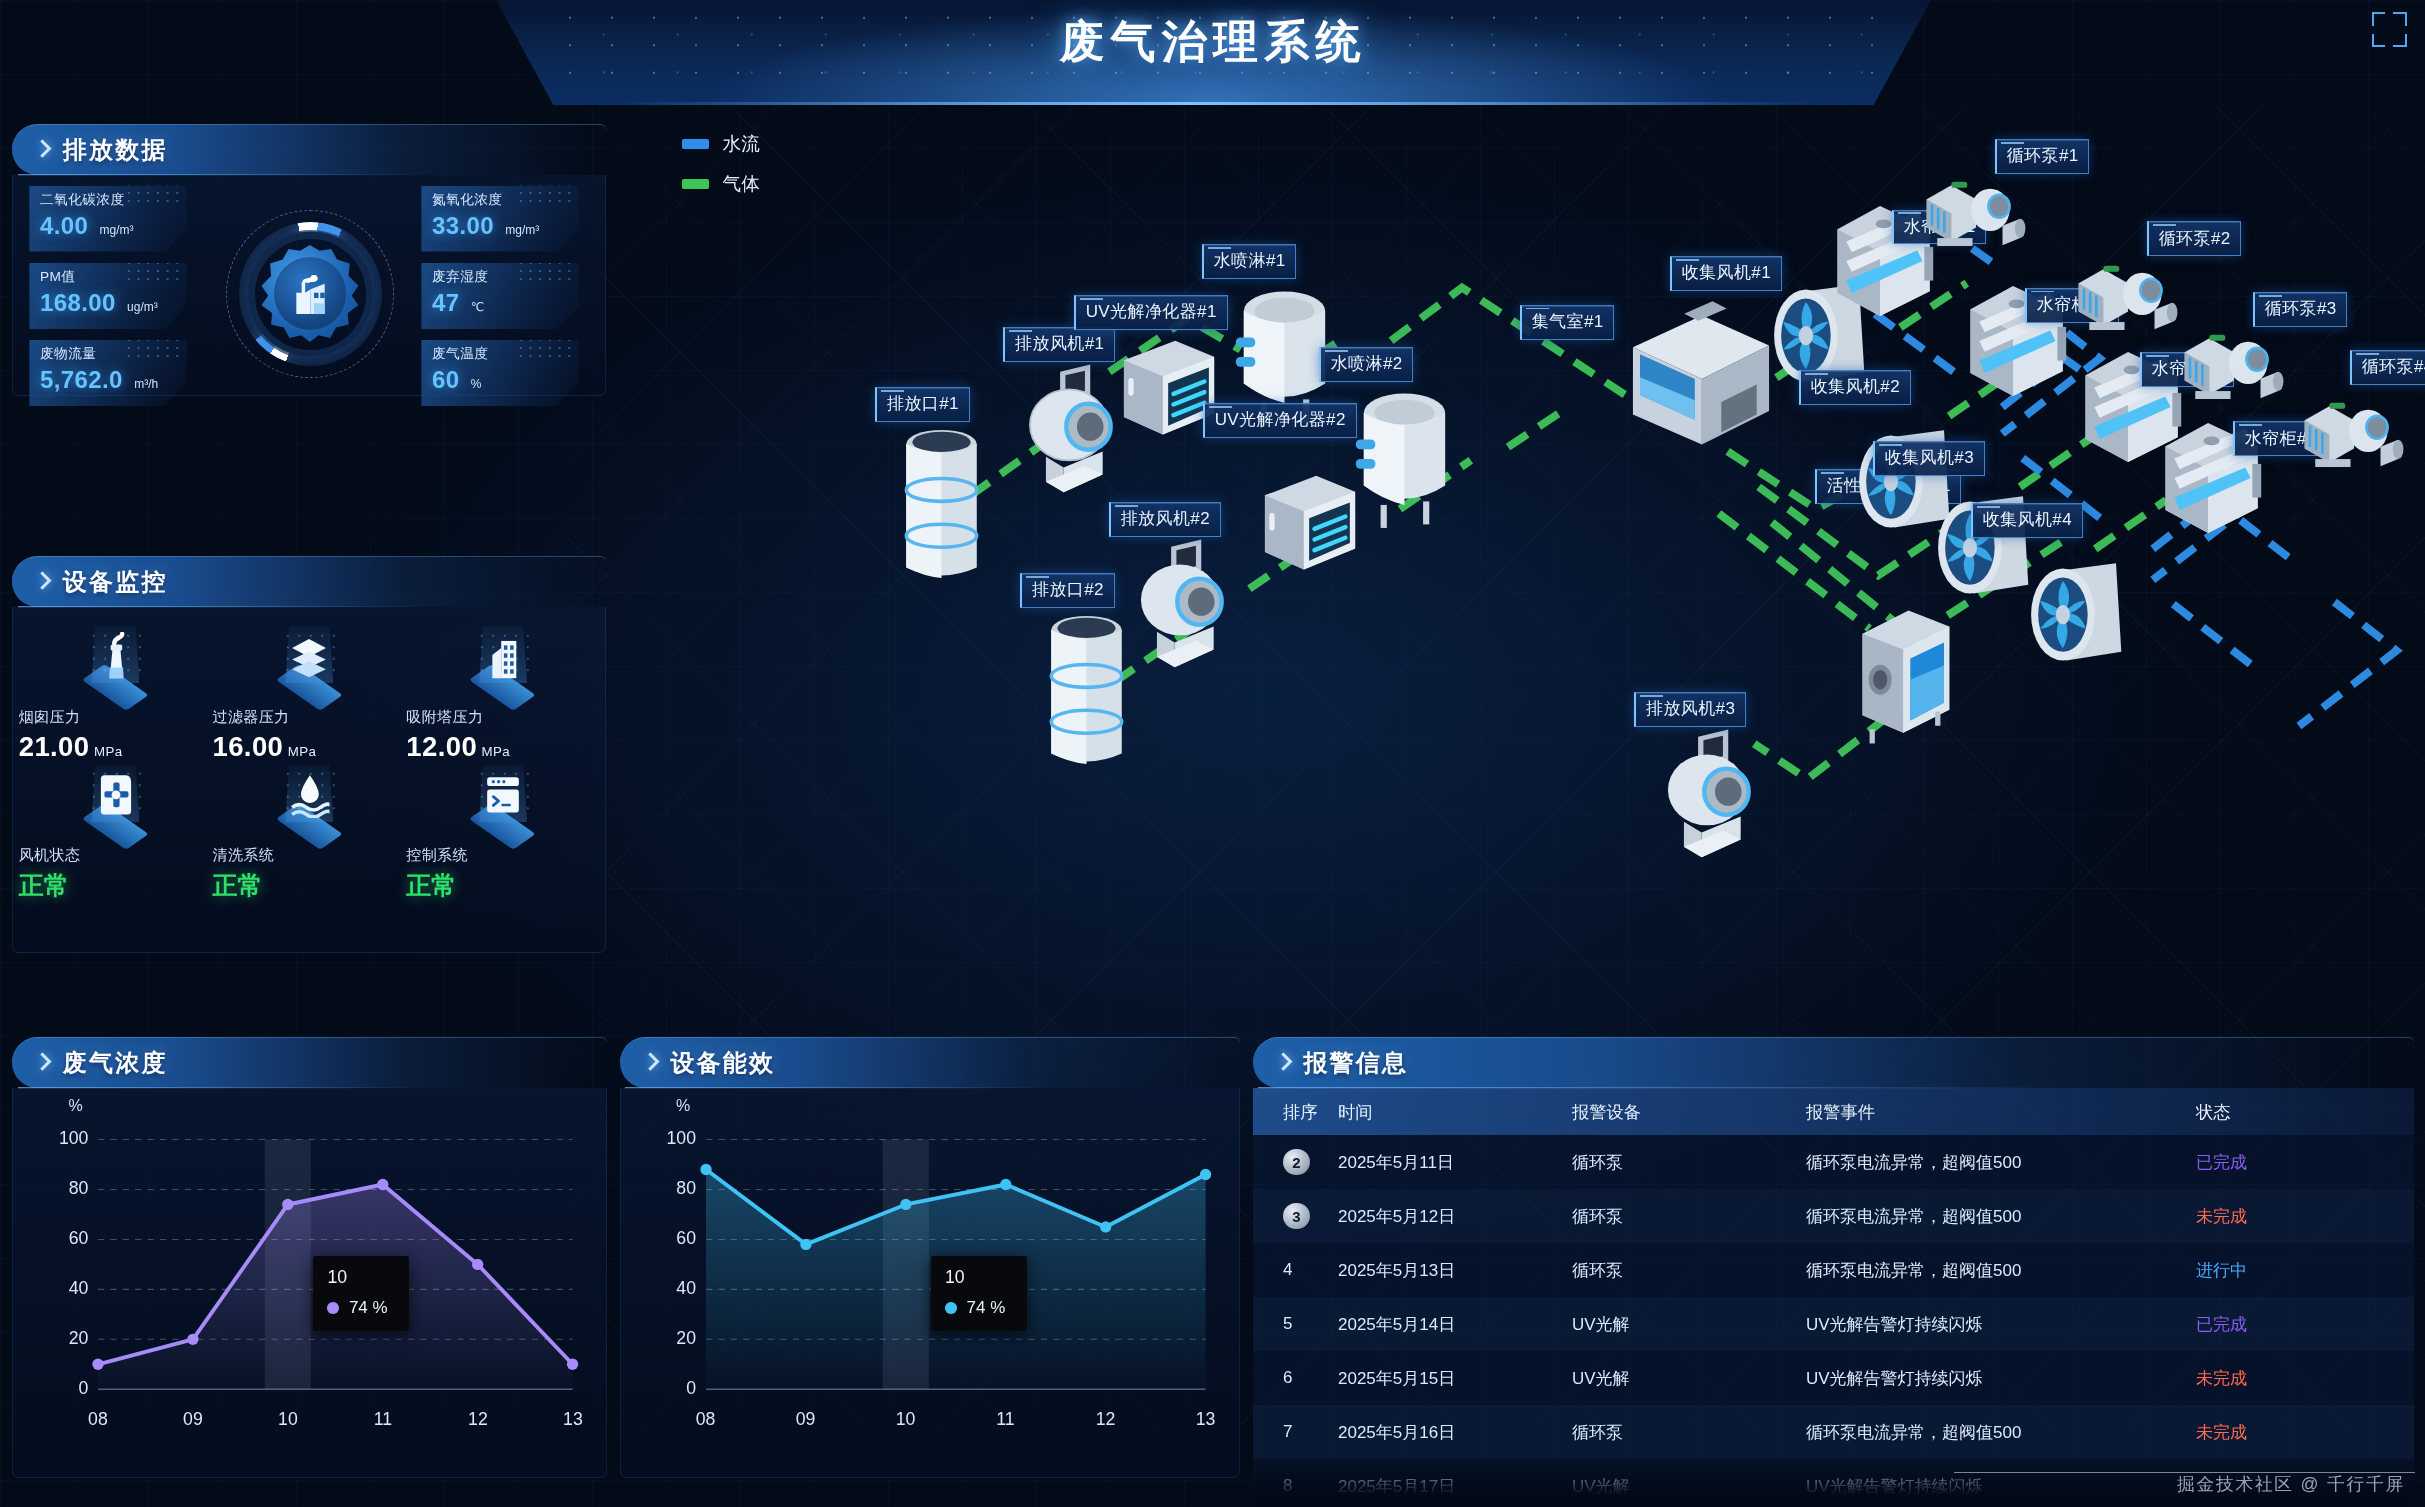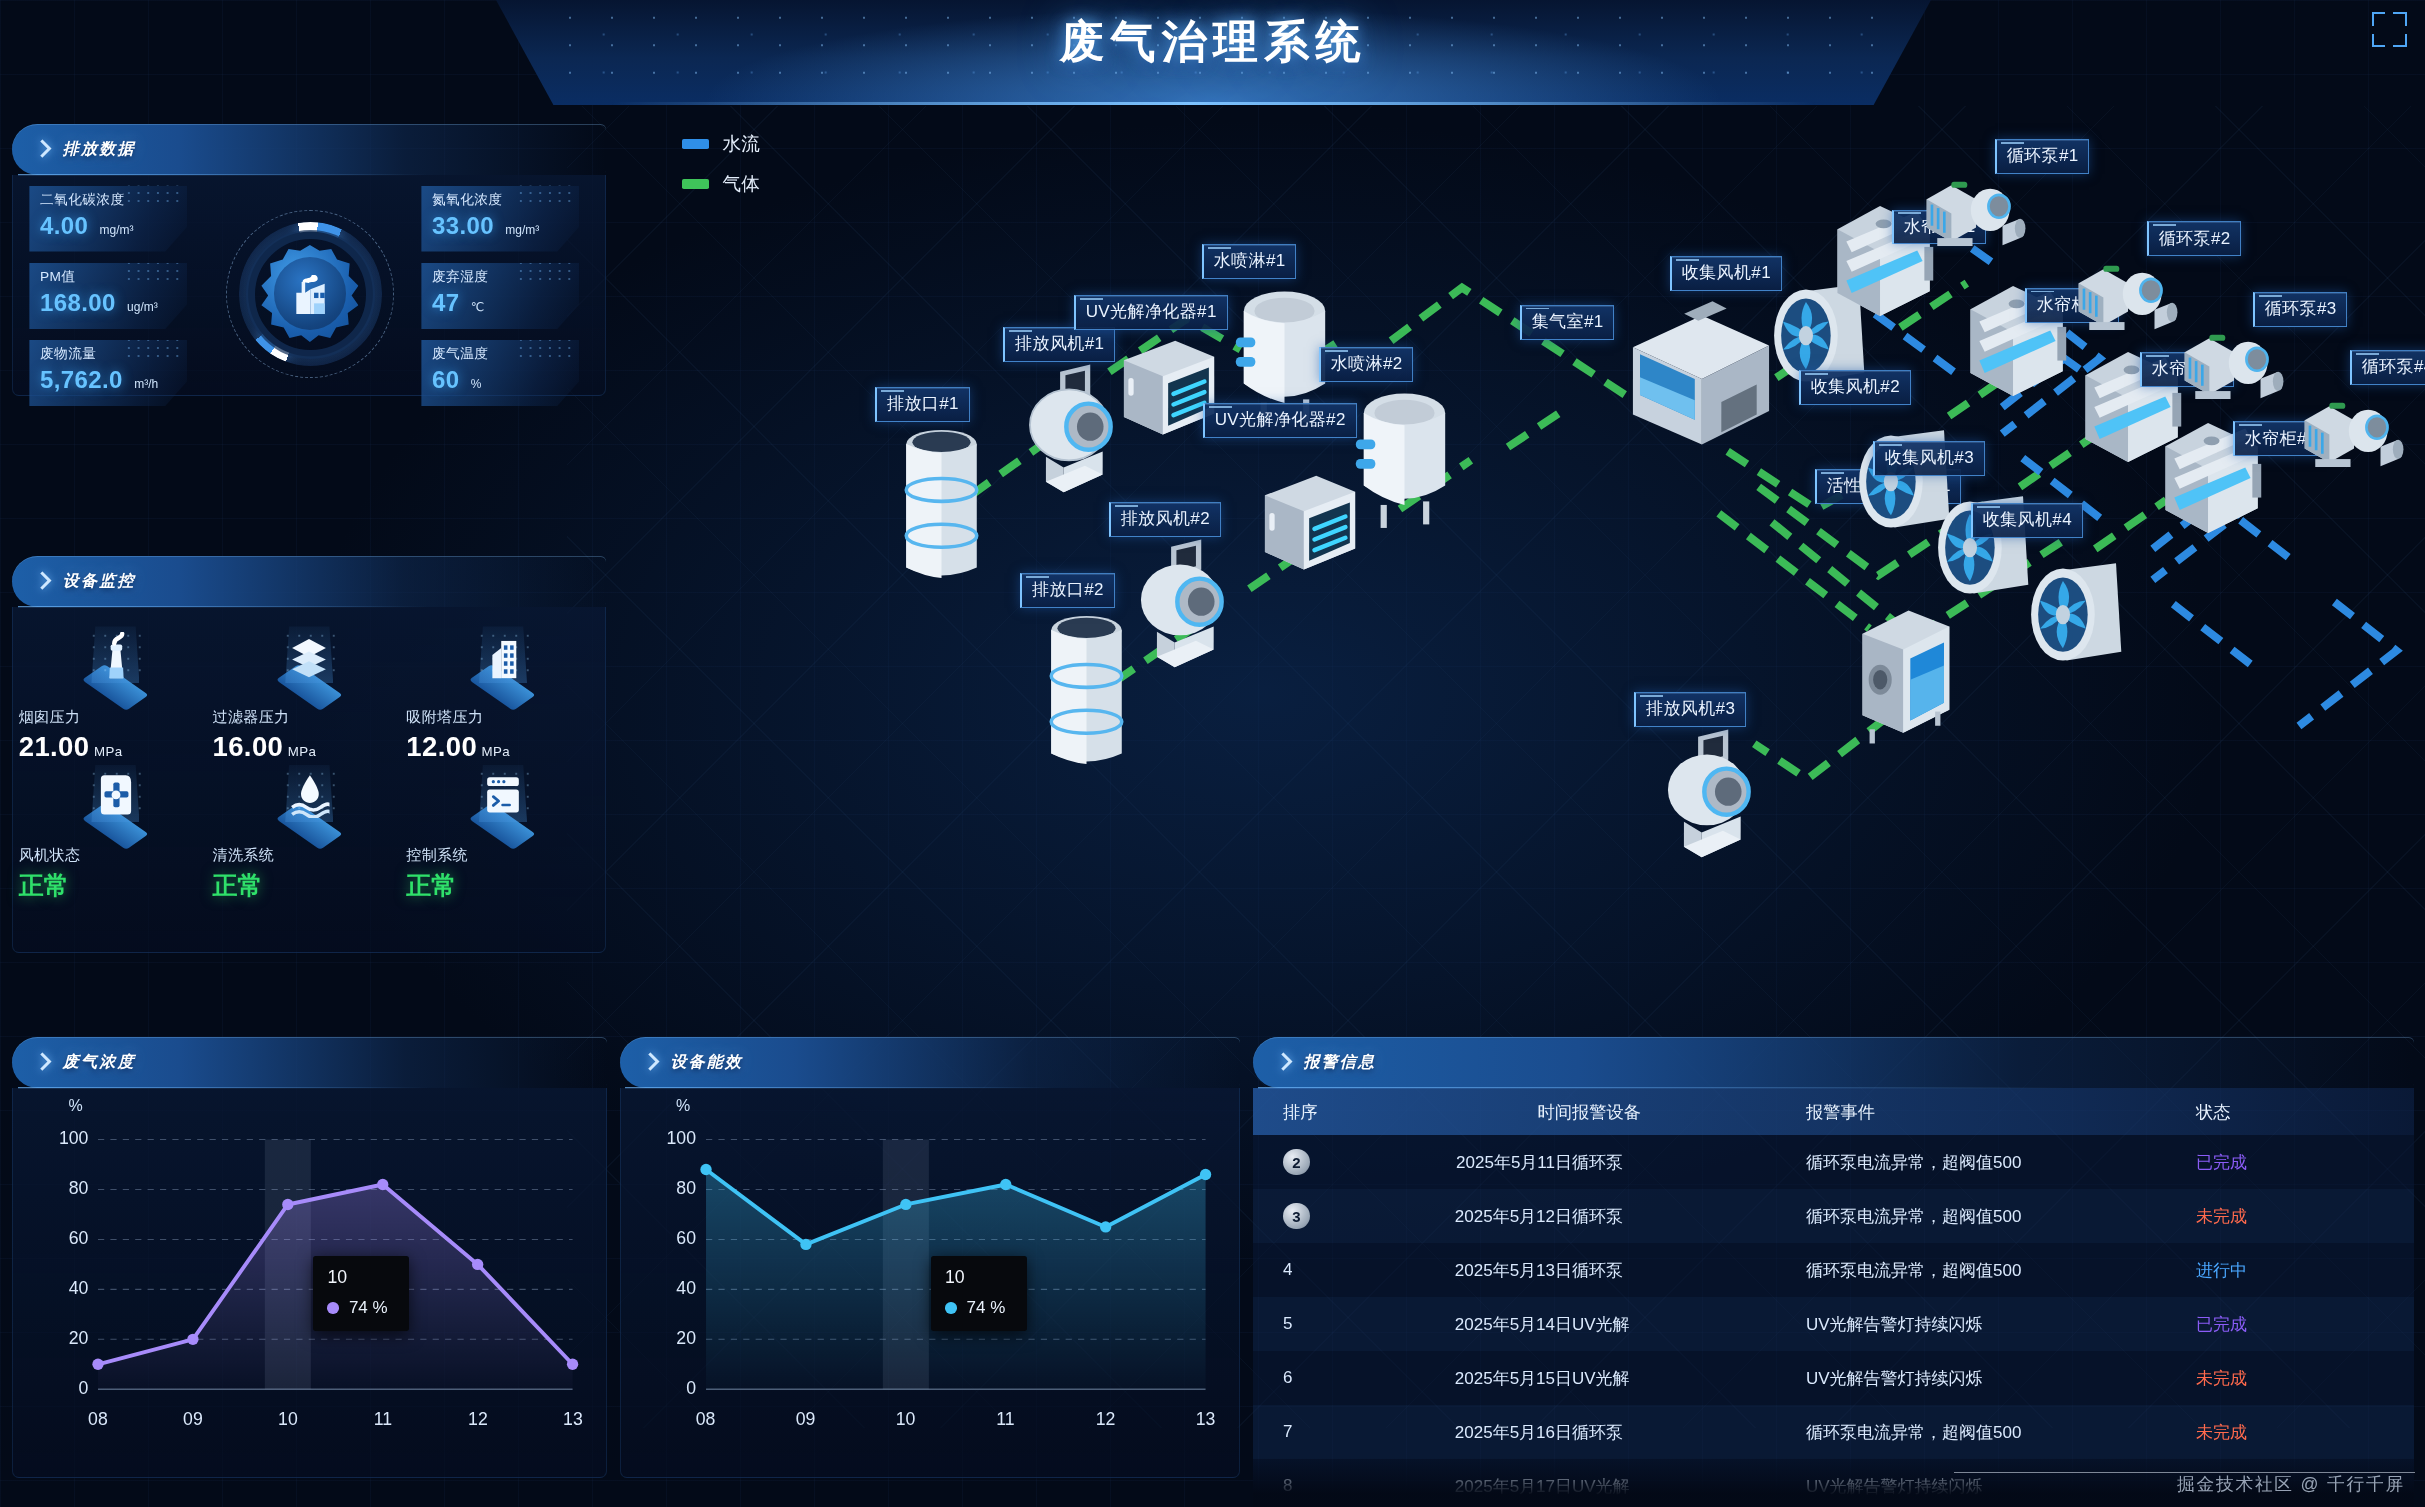--- a/index.html
+++ b/index.html
@@ -92,22 +92,21 @@
   .chev{
     margin-left:23px; margin-right:12.4px; width:15px; height:20.4px; position:relative; flex:none;
   }
   .chev::before{
     content:""; position:absolute; left:0.9px; top:2.7px; width:9.7px; height:9.7px;
     border-top:3.5px solid #cfe8ff; border-right:3.5px solid #cfe8ff;
     transform:rotate(45deg);
     filter:drop-shadow(0 0 4.4px rgba(120,190,255,.9));
   }
   .panel-title{
-    font-size:16px; font-weight:bold; letter-spacing:2.2px; color:#ffffff;
-    font-style:italic;
+    font-size:24px; font-weight:bold; letter-spacing:2.2px; color:#ffffff;
     text-shadow:0 1.8px 6.2px rgba(0,30,80,.9), 0 0 12.4px rgba(120,190,255,.45);
   }
   .panel-body{
     position:relative;
     background:linear-gradient(180deg, rgba(9,24,52,.78), rgba(5,14,34,.62));
     border:0.9px solid rgba(46,102,170,.22);
     border-top:none;
     border-radius:0 0 7px 7px;
   }
 
@@ -218,21 +217,21 @@
   
   #panel-alarm{ left:1253px; top:1037px; width:1161px; }
   #panel-alarm .panel-head{ width:1161px; }
   .alarm-table{ position:absolute; left:0; top:51px; width:1161px; height:420px; overflow:hidden; }
   .al-row{ display:flex; align-items:center; height:54px; font-size:17px; }
   .al-head{ background:linear-gradient(90deg, rgba(35,86,156,.85), rgba(22,56,110,.7) 70%, rgba(16,40,84,.5));
             color:#e7f1fd; font-size:17.3px; height:47px; }
   .al-body-row:nth-child(odd){ background:rgba(10,26,56,.55); }
   .al-body-row:nth-child(even){ background:rgba(16,40,80,.5); }
   .c-rank{ width:85px; padding-left:30px; }
-  .c-time{ width:234px;text-align:right; }
+  .c-time{ width:234px; }
   .c-dev{ width:234px; }
   .c-evt{ width:390px; }
   .c-st{ width:186px; }
   .rank-badge{
     display:inline-flex; align-items:center; justify-content:center;
     width:26.6px; height:26.6px; border-radius:50%;
     background:radial-gradient(circle at 35% 30%, #e9eef5, #9aa7b6 70%, #6d7a8a);
     color:#0d1b32; font-size:15px; font-weight:bold;
   }
   .st-done{ color:#8b5cf6; } .st-undone{ color:#ff6a4d; } .st-doing{ color:#4aa7ff; }

